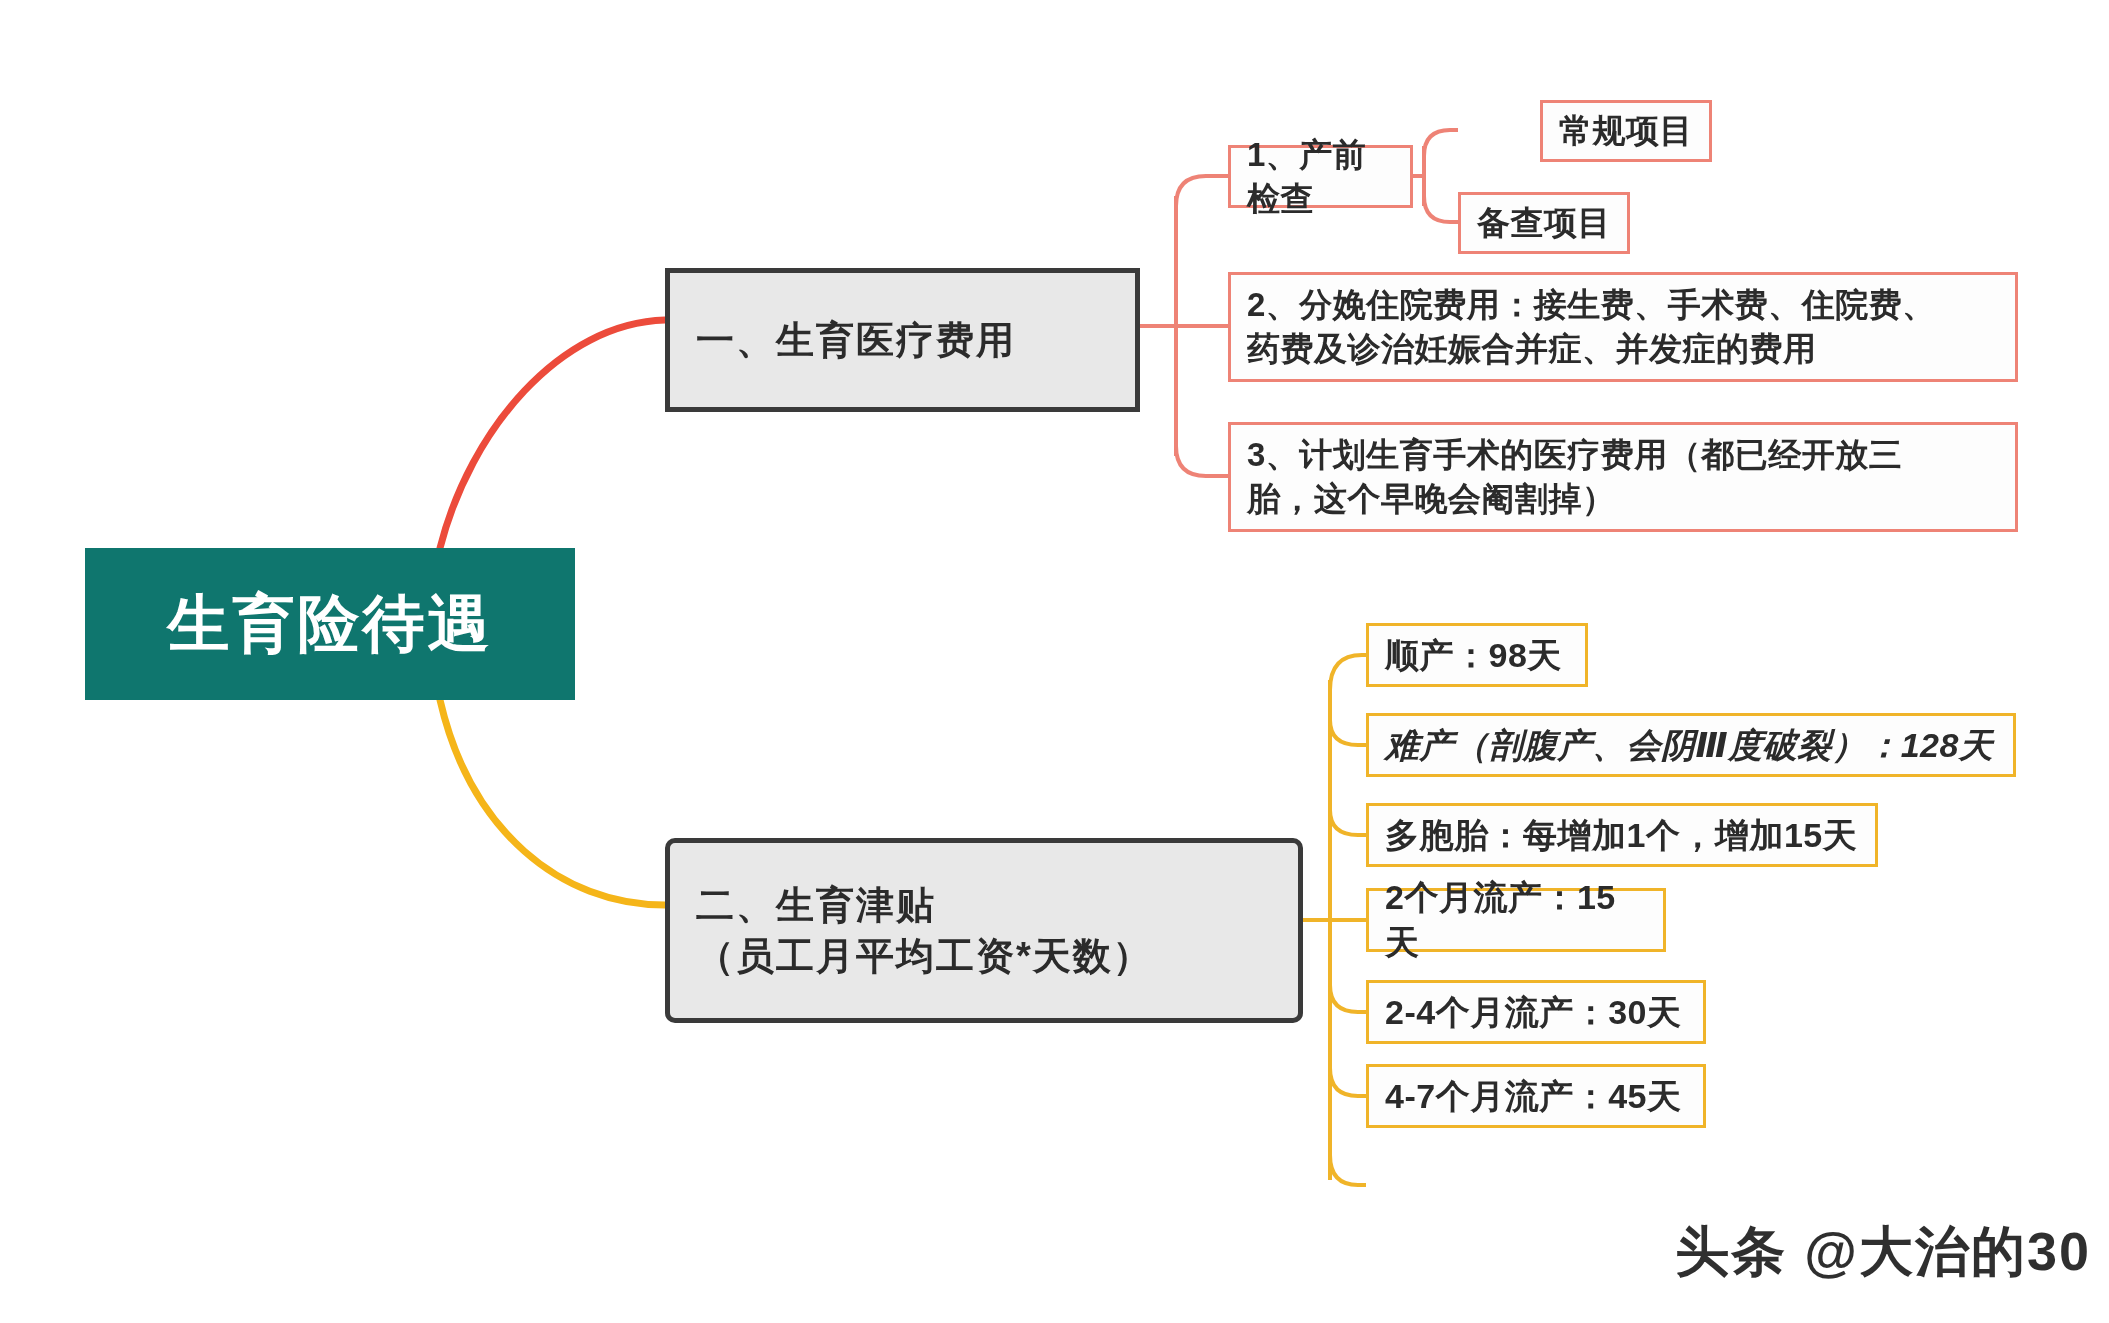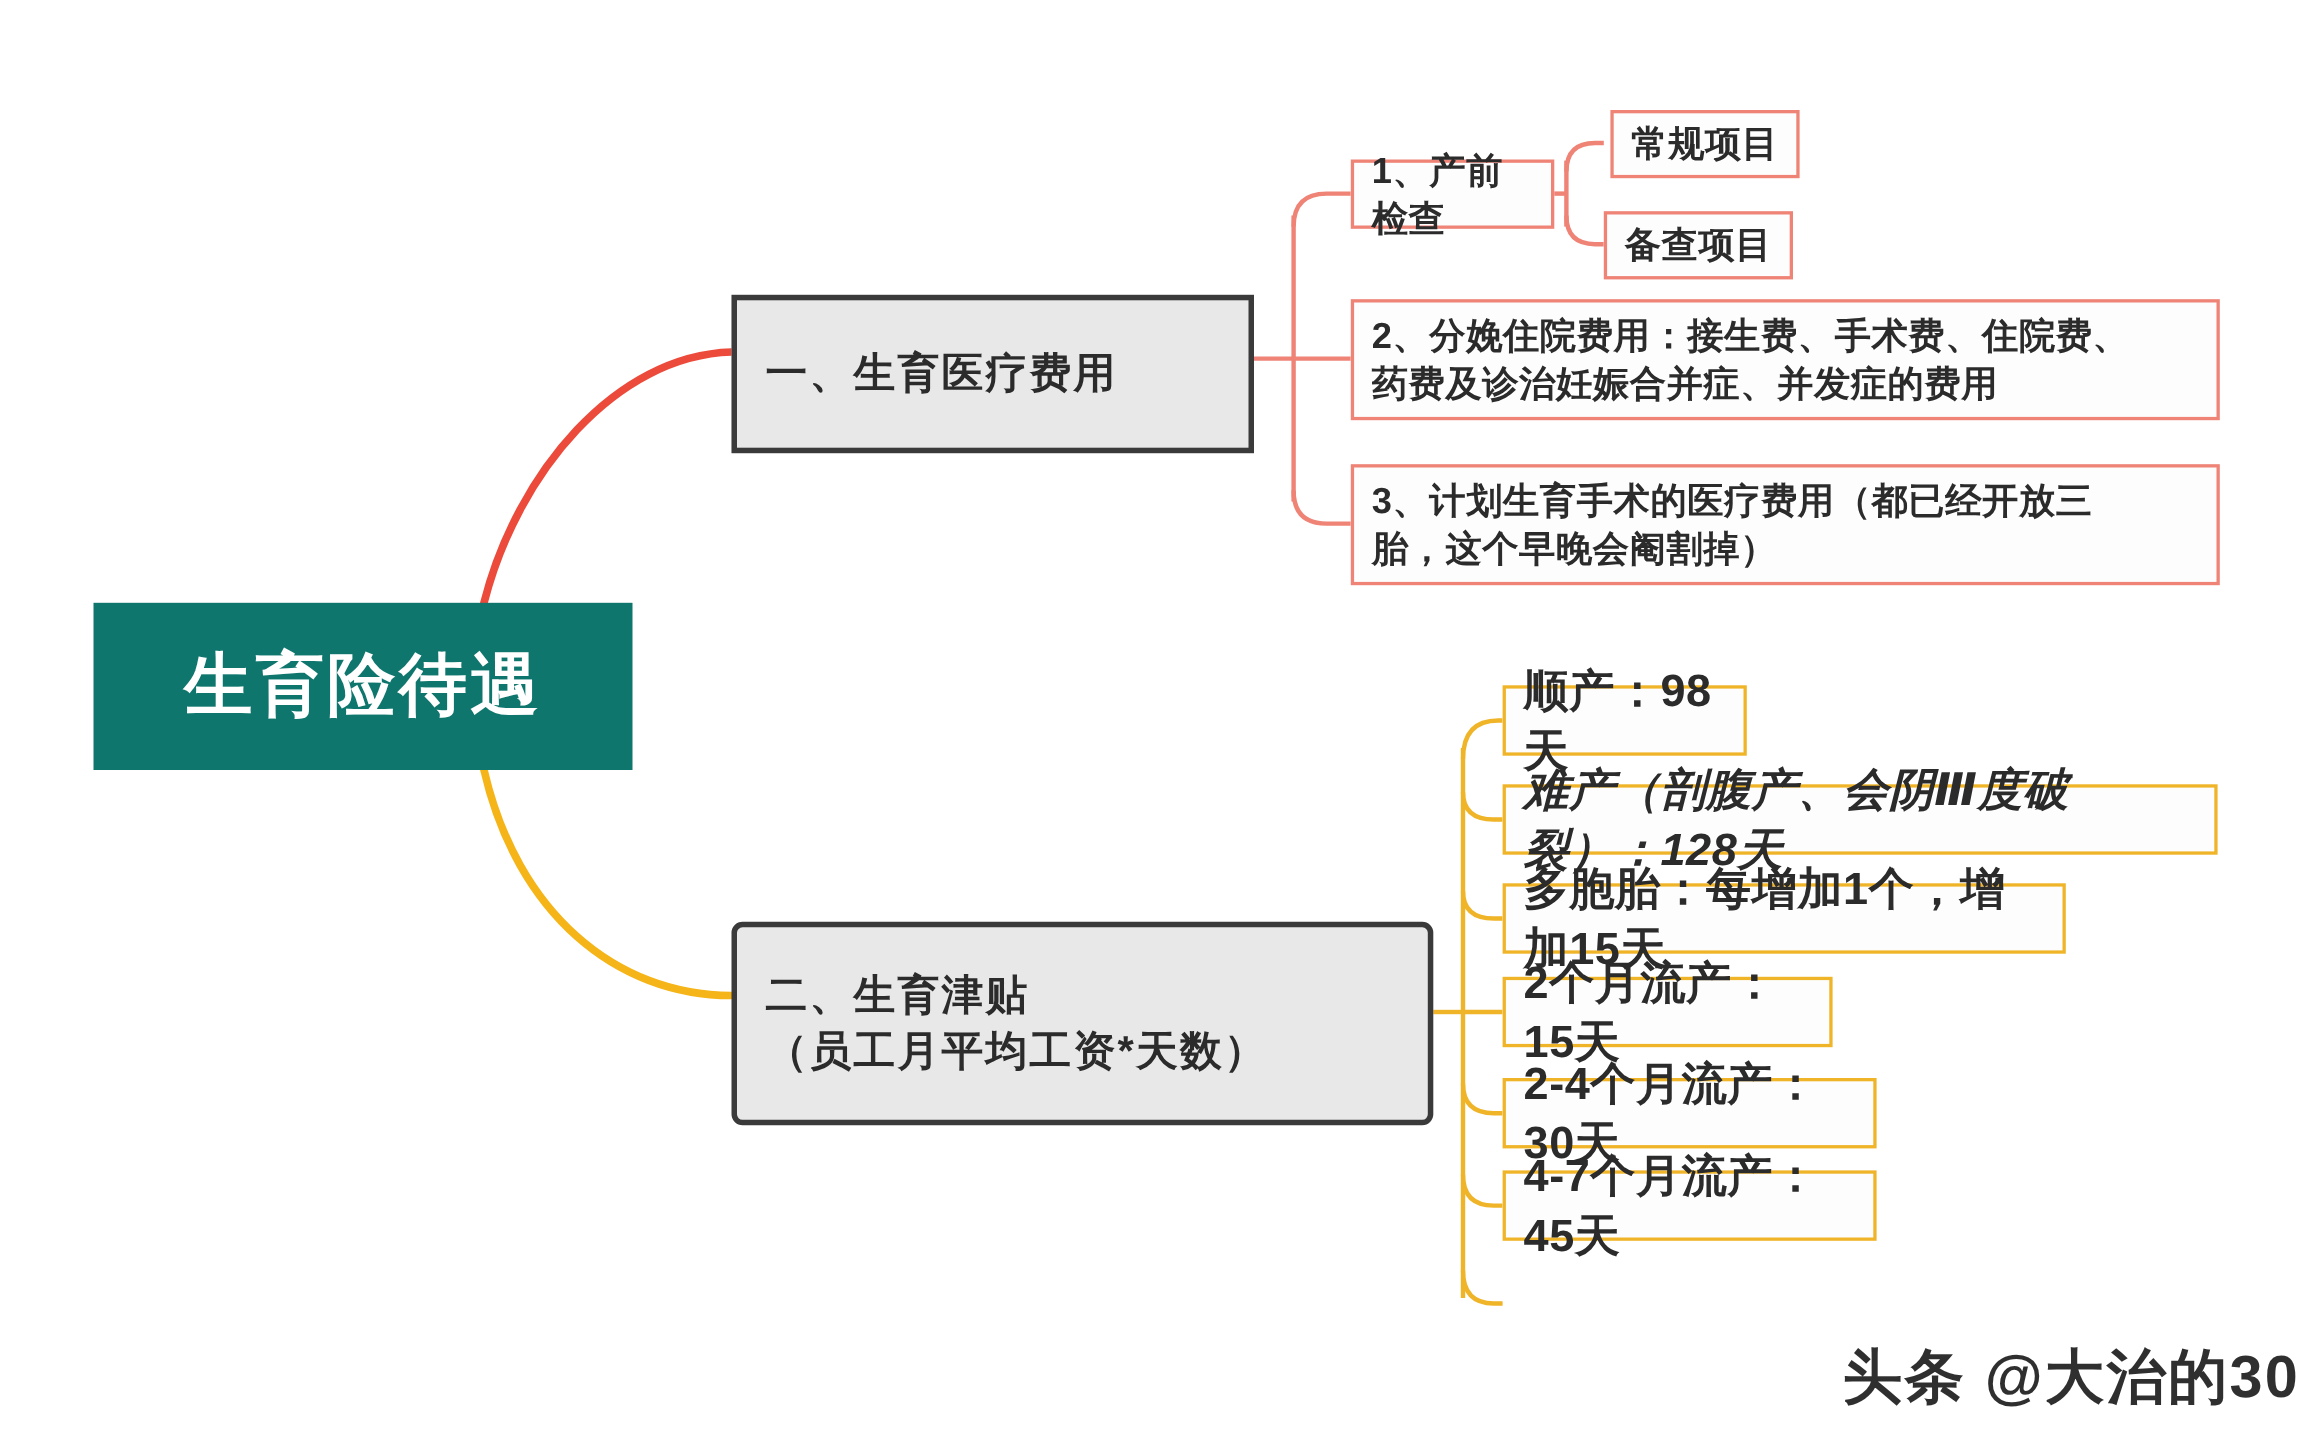--- a/index.html
+++ b/index.html
@@ -69,21 +69,21 @@
     letter-spacing: 0.5px;
     padding: 4px 16px;
   }
 
   
   .leaf-yellow {
     background: #FDFDFD;
     border: 3px solid #F0B429;
     color: #2B2B2B;
     font-weight: bold;
-    font-size: 41px;
+    font-size: 34px;
     letter-spacing: 0.5px;
     padding: 4px 16px;
   }
 
   .node-text {
     display: block;
     width: 100%;
   }
 
   
@@ -142,21 +142,21 @@
   </div>
 
   <div class="node branch-node" style="left:665px; top:268px; width:475px; height:144px;">
     <span class="node-text">一、生育医疗费用</span>
   </div>
 
   <div class="node leaf-red" style="left:1228px; top:145px; width:185px; height:63px;">
     <span class="node-text">1、产前检查</span>
   </div>
 
-  <div class="node leaf-red" style="left:1464px; top:100px; width:172px; height:62px;">
+  <div class="node leaf-red" style="left:1540px; top:100px; width:172px; height:62px;">
     <span class="node-text">常规项目</span>
   </div>
 
   <div class="node leaf-red" style="left:1458px; top:192px; width:172px; height:62px;">
     <span class="node-text">备查项目</span>
   </div>
 
   <div class="node leaf-red" style="left:1228px; top:272px; width:790px; height:110px;">
     <span class="node-text">2、分娩住院费用：接生费、手术费、住院费、
 药费及诊治妊娠合并症、并发症的费用</span>

